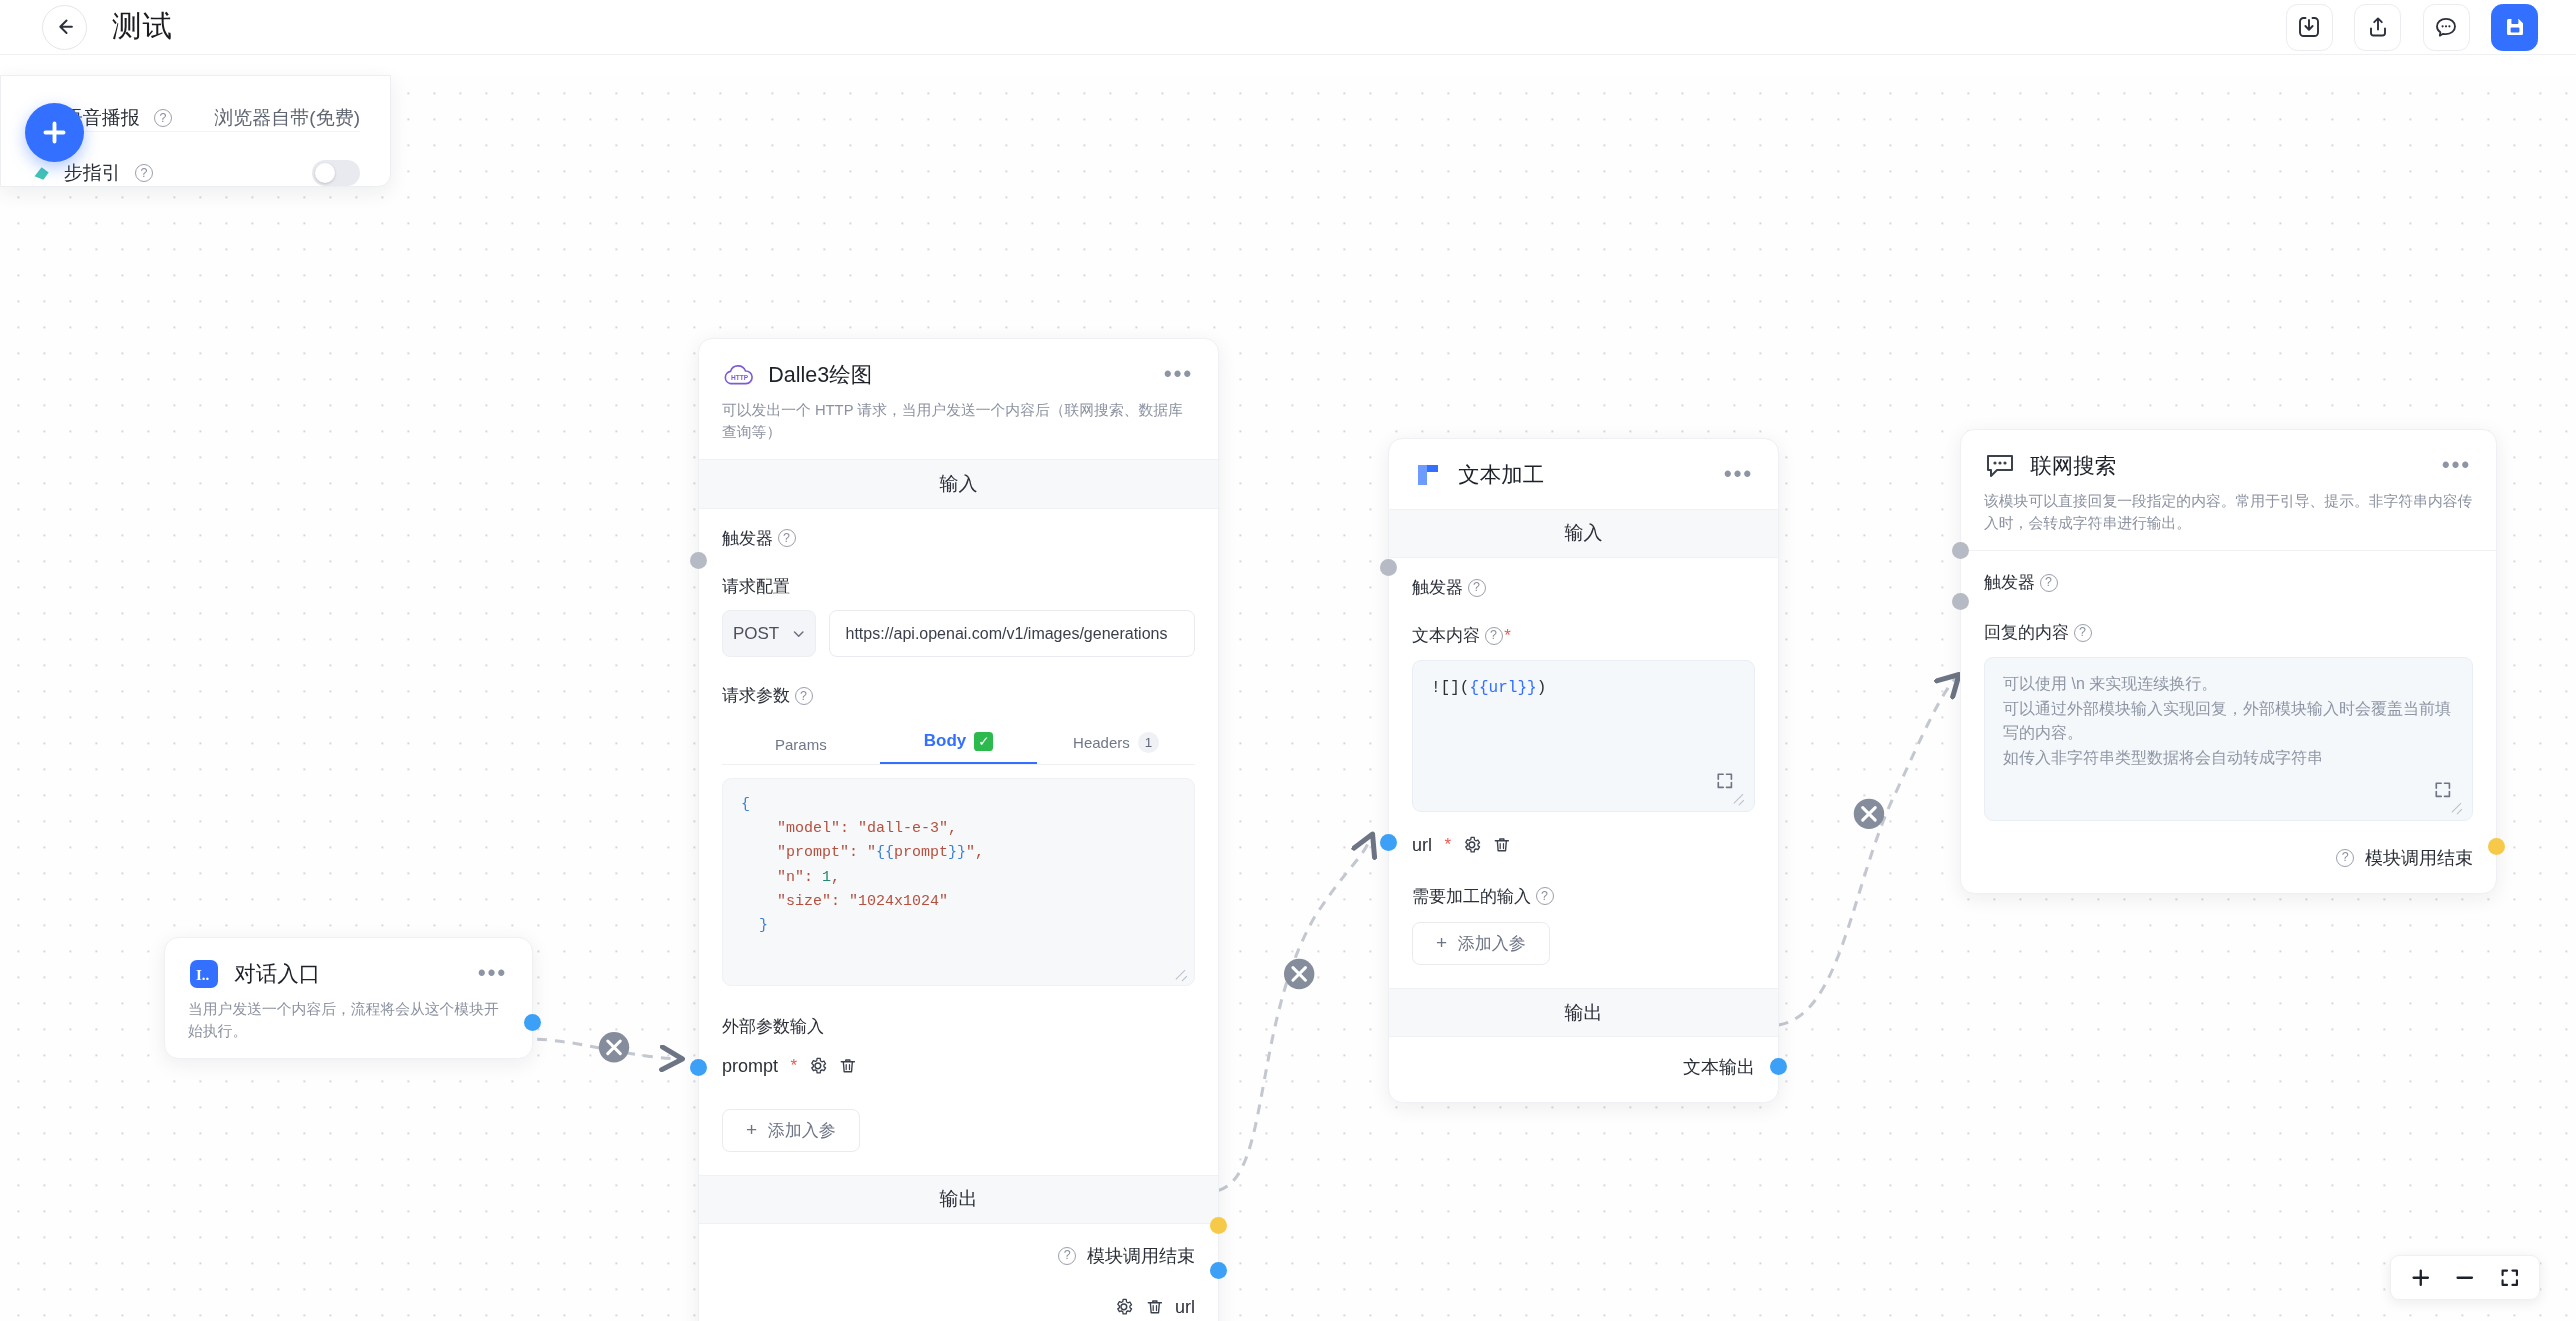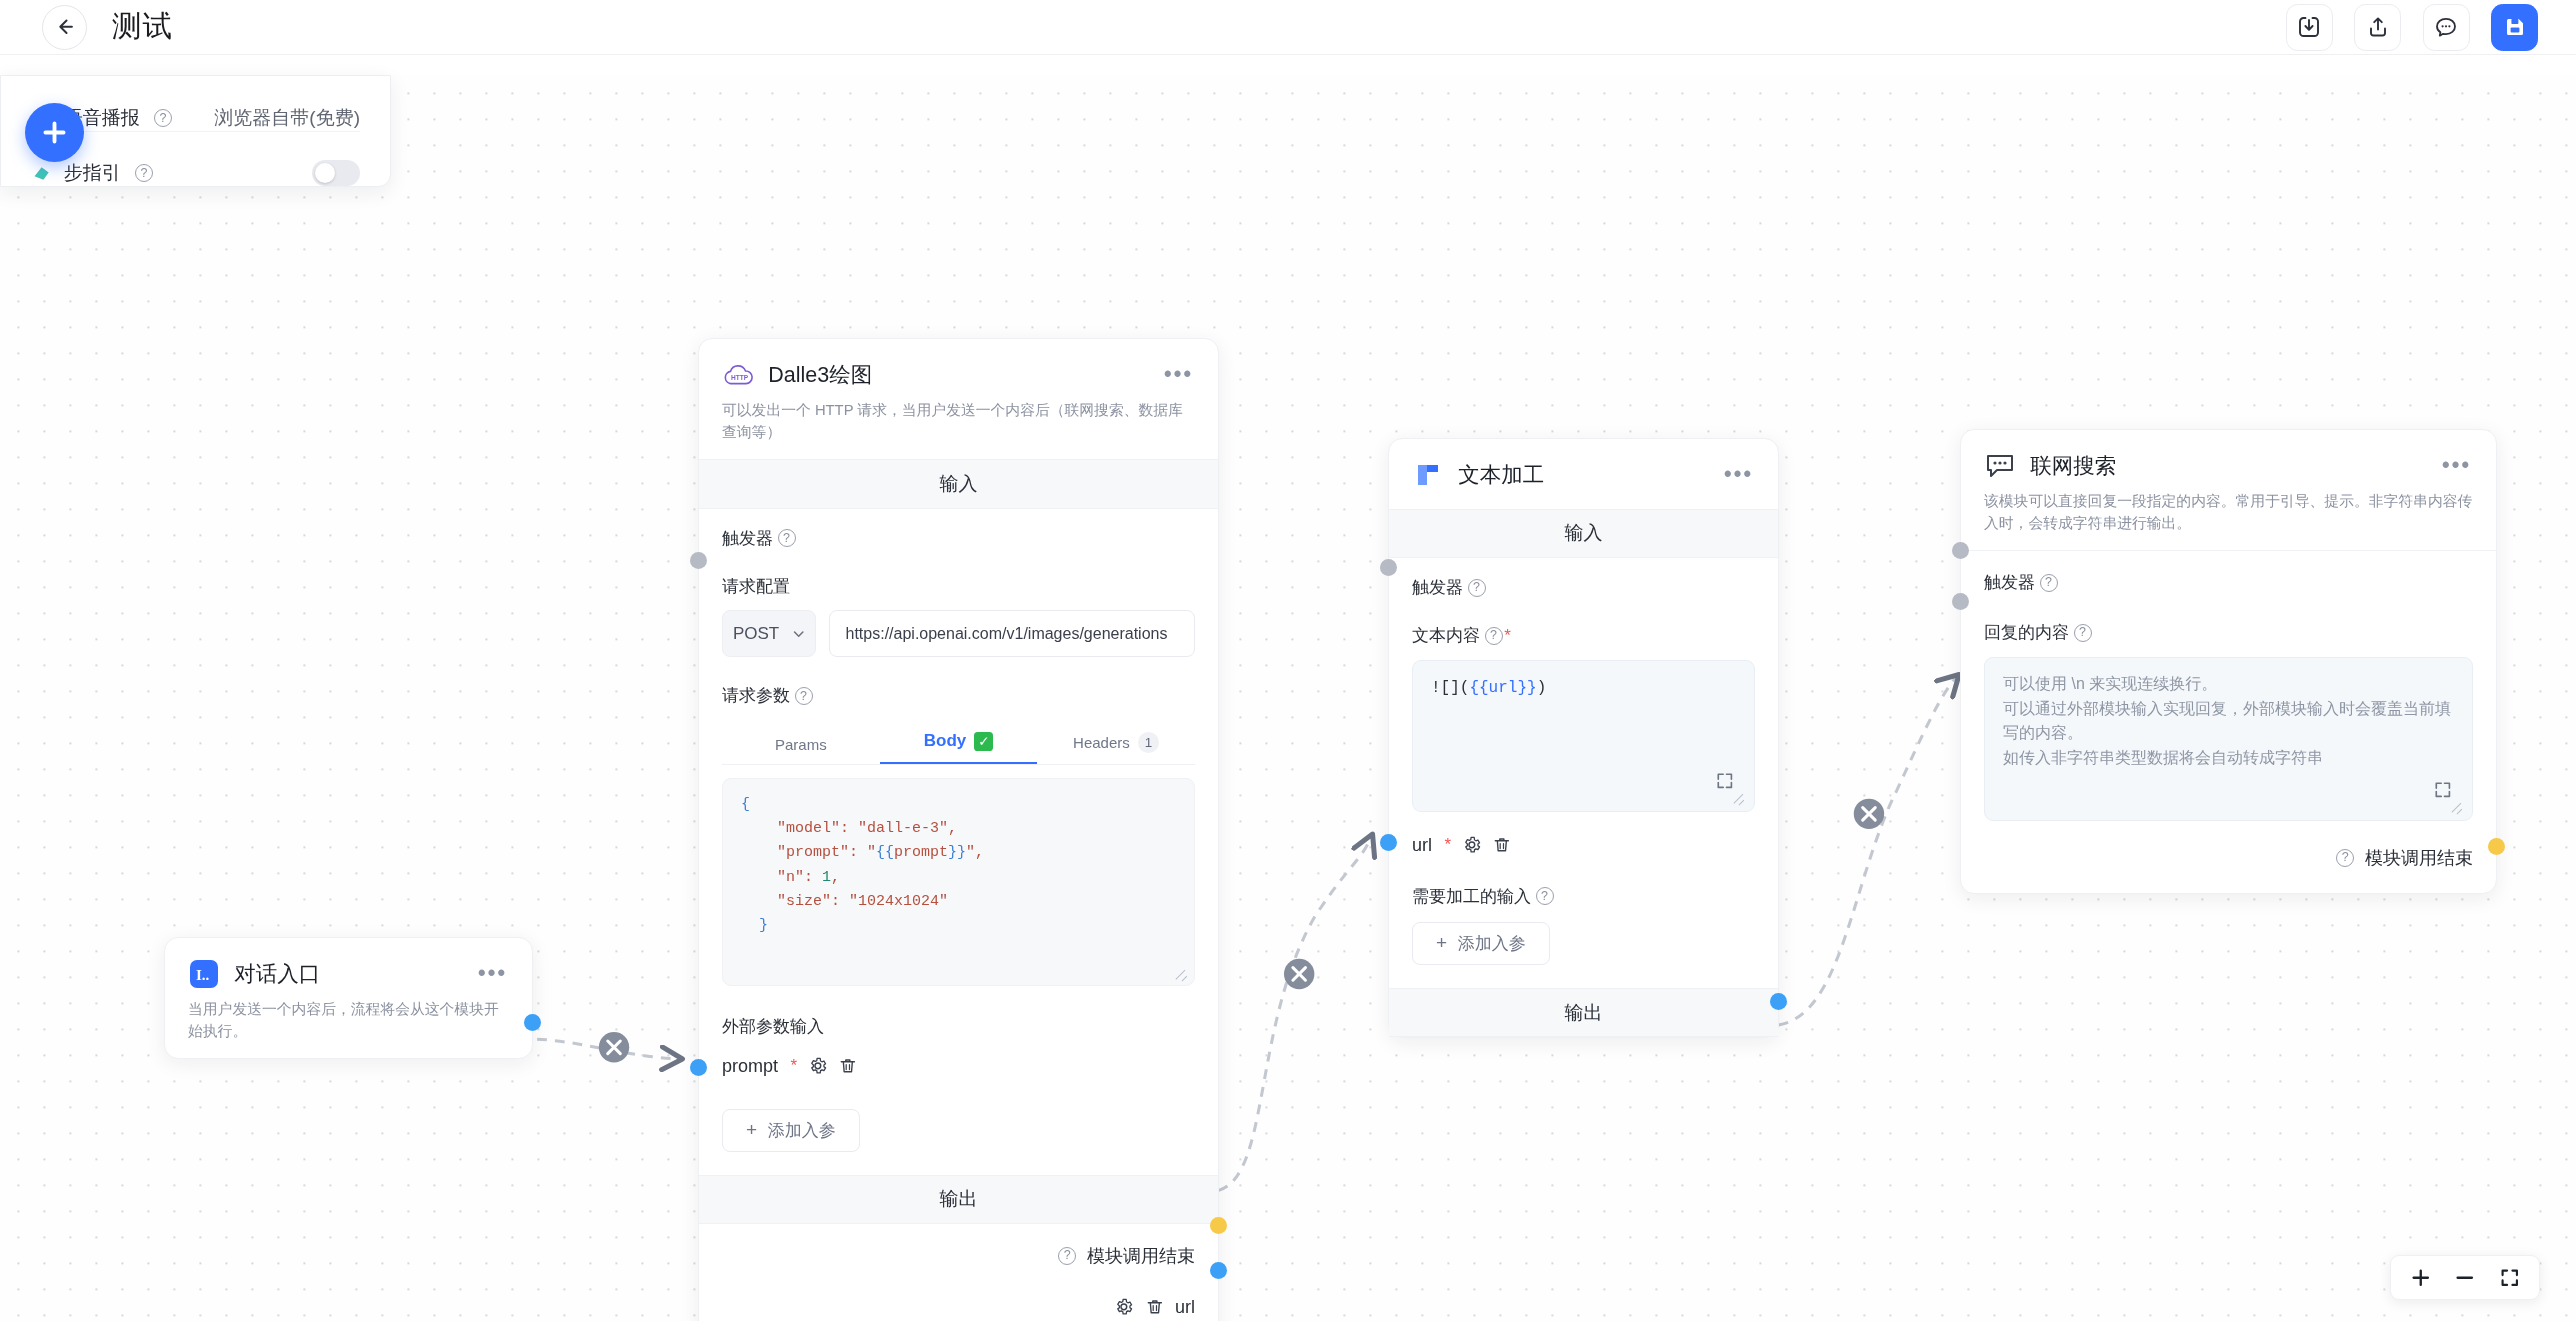--- a/index.html
+++ b/index.html
@@ -437,20 +437,25 @@
         </div>
 
         <button class="btn-add" style="margin-top:14.3px;">
           <span class="plus">+</span>
           <span>添加入参</span>
         </button>
       </div>
 
       <div class="sec-bar">输出</div>
 
+      <div style="padding:18px 23px 23px 23px;">
+        <div class="out-row">
+          <span class="lbl">文本输出</span>
+        </div>
+      </div>
 
       <span class="port grey" style="left:-9px; top:120px;"></span>
       <span class="port blue" style="left:-9px; top:395px;"></span>
       <span class="port blue" style="right:-9px; bottom:27px;"></span>
     </div>
 
     <div class="node" style="left:1960px; top:354px; width:537px;">
       <div class="node-hd">
         <div class="node-hd-top">
           <span class="node-ico">

